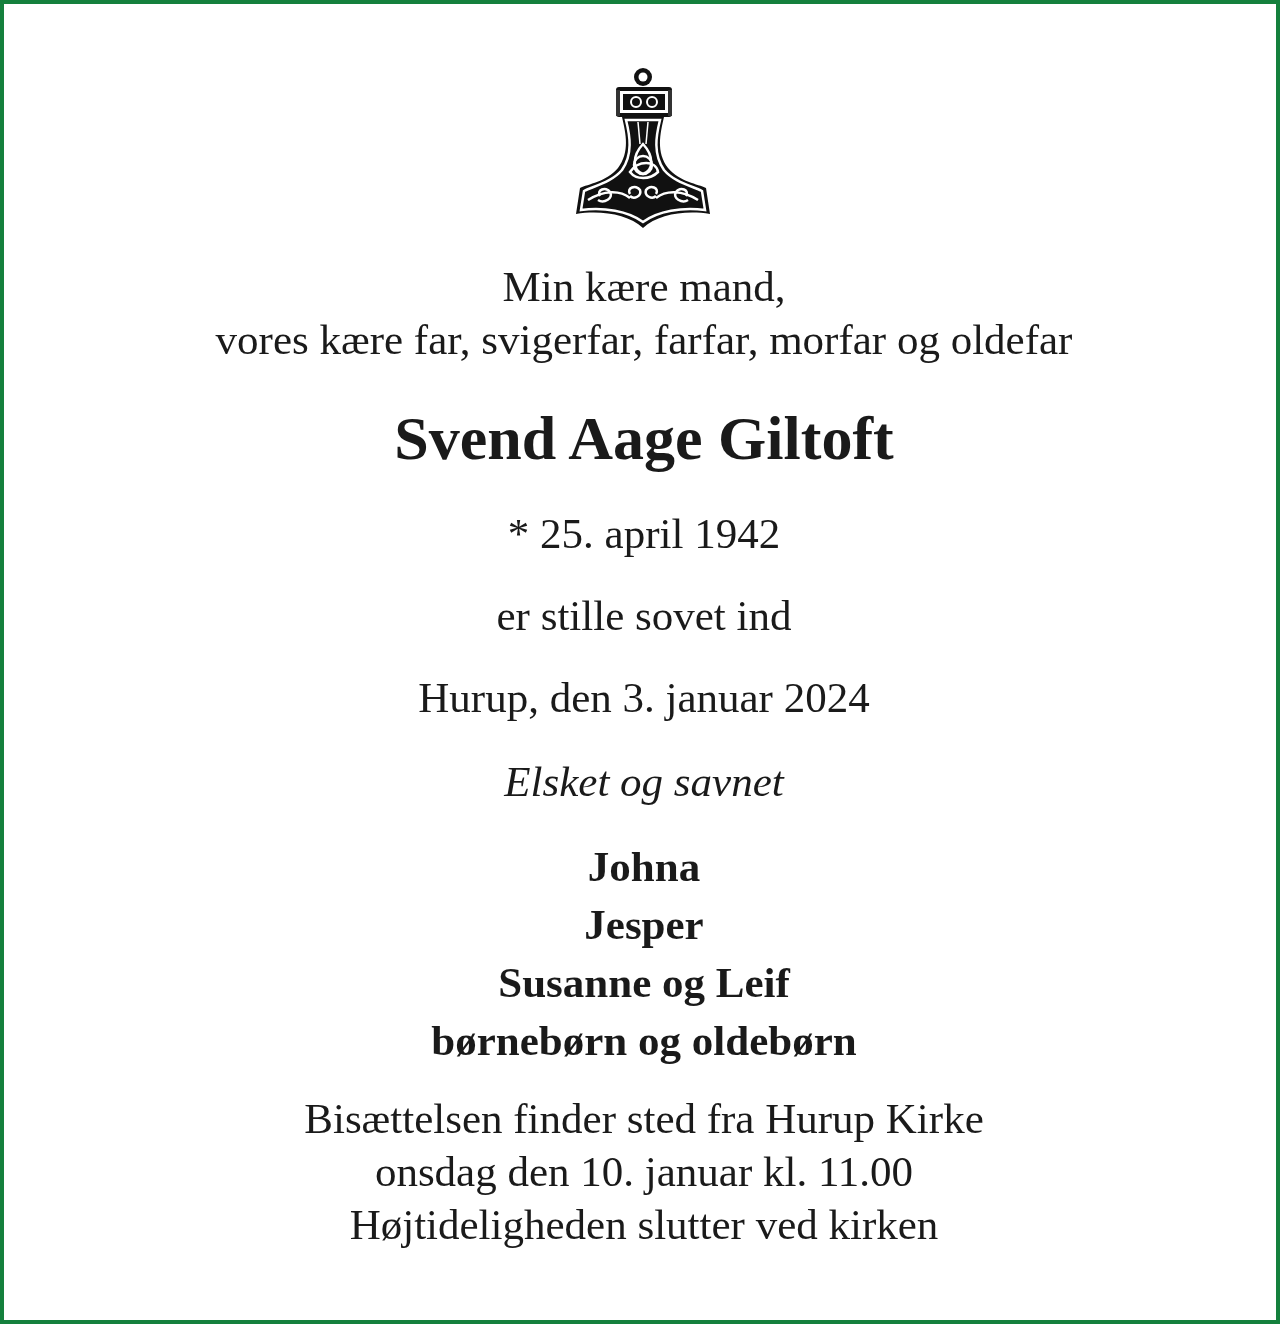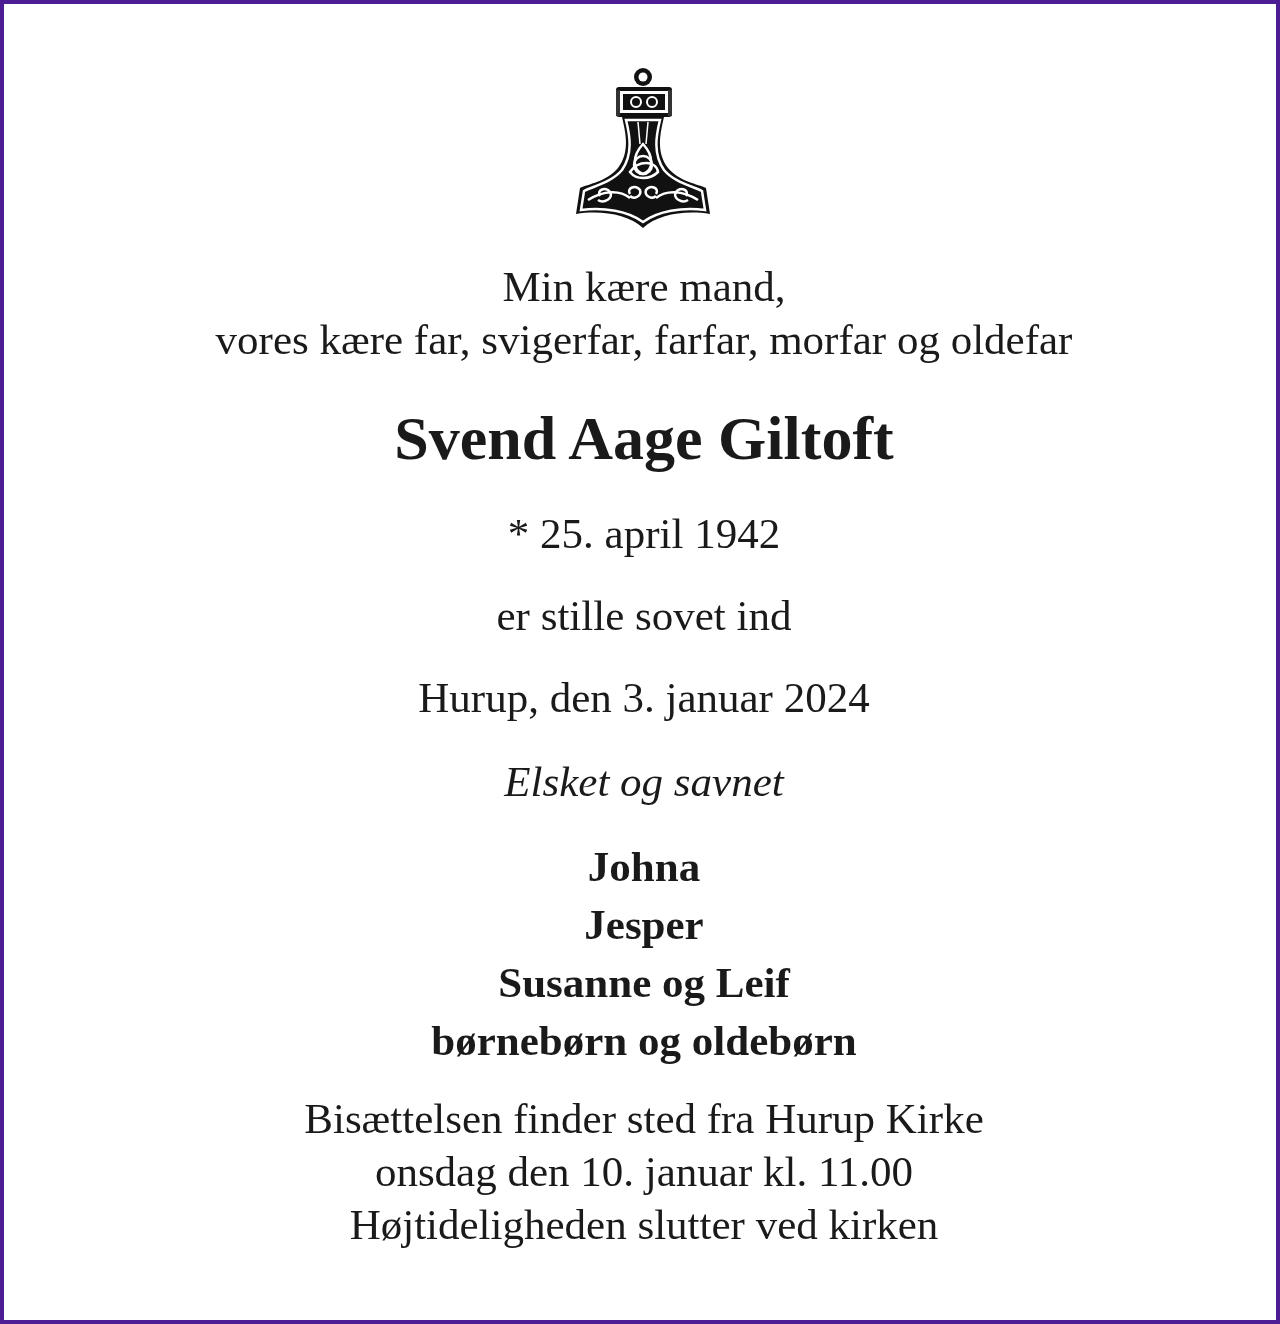--- a/index.html
+++ b/index.html
@@ -13,21 +13,21 @@
       position: relative;
       overflow: hidden;
     }
     .frame {
       position: absolute;
       left: 0;
       top: 0;
       width: 1280px;
       height: 1324px;
       box-sizing: border-box;
-      border: 4px solid #4c1d95;
+      border: 4px solid #15803d;
       background: #ffffff;
     }
     .symbol {
       position: absolute;
       left: 566px;
       top: 60px;
       width: 148px;
       height: 166px;
     }
     .txt {

